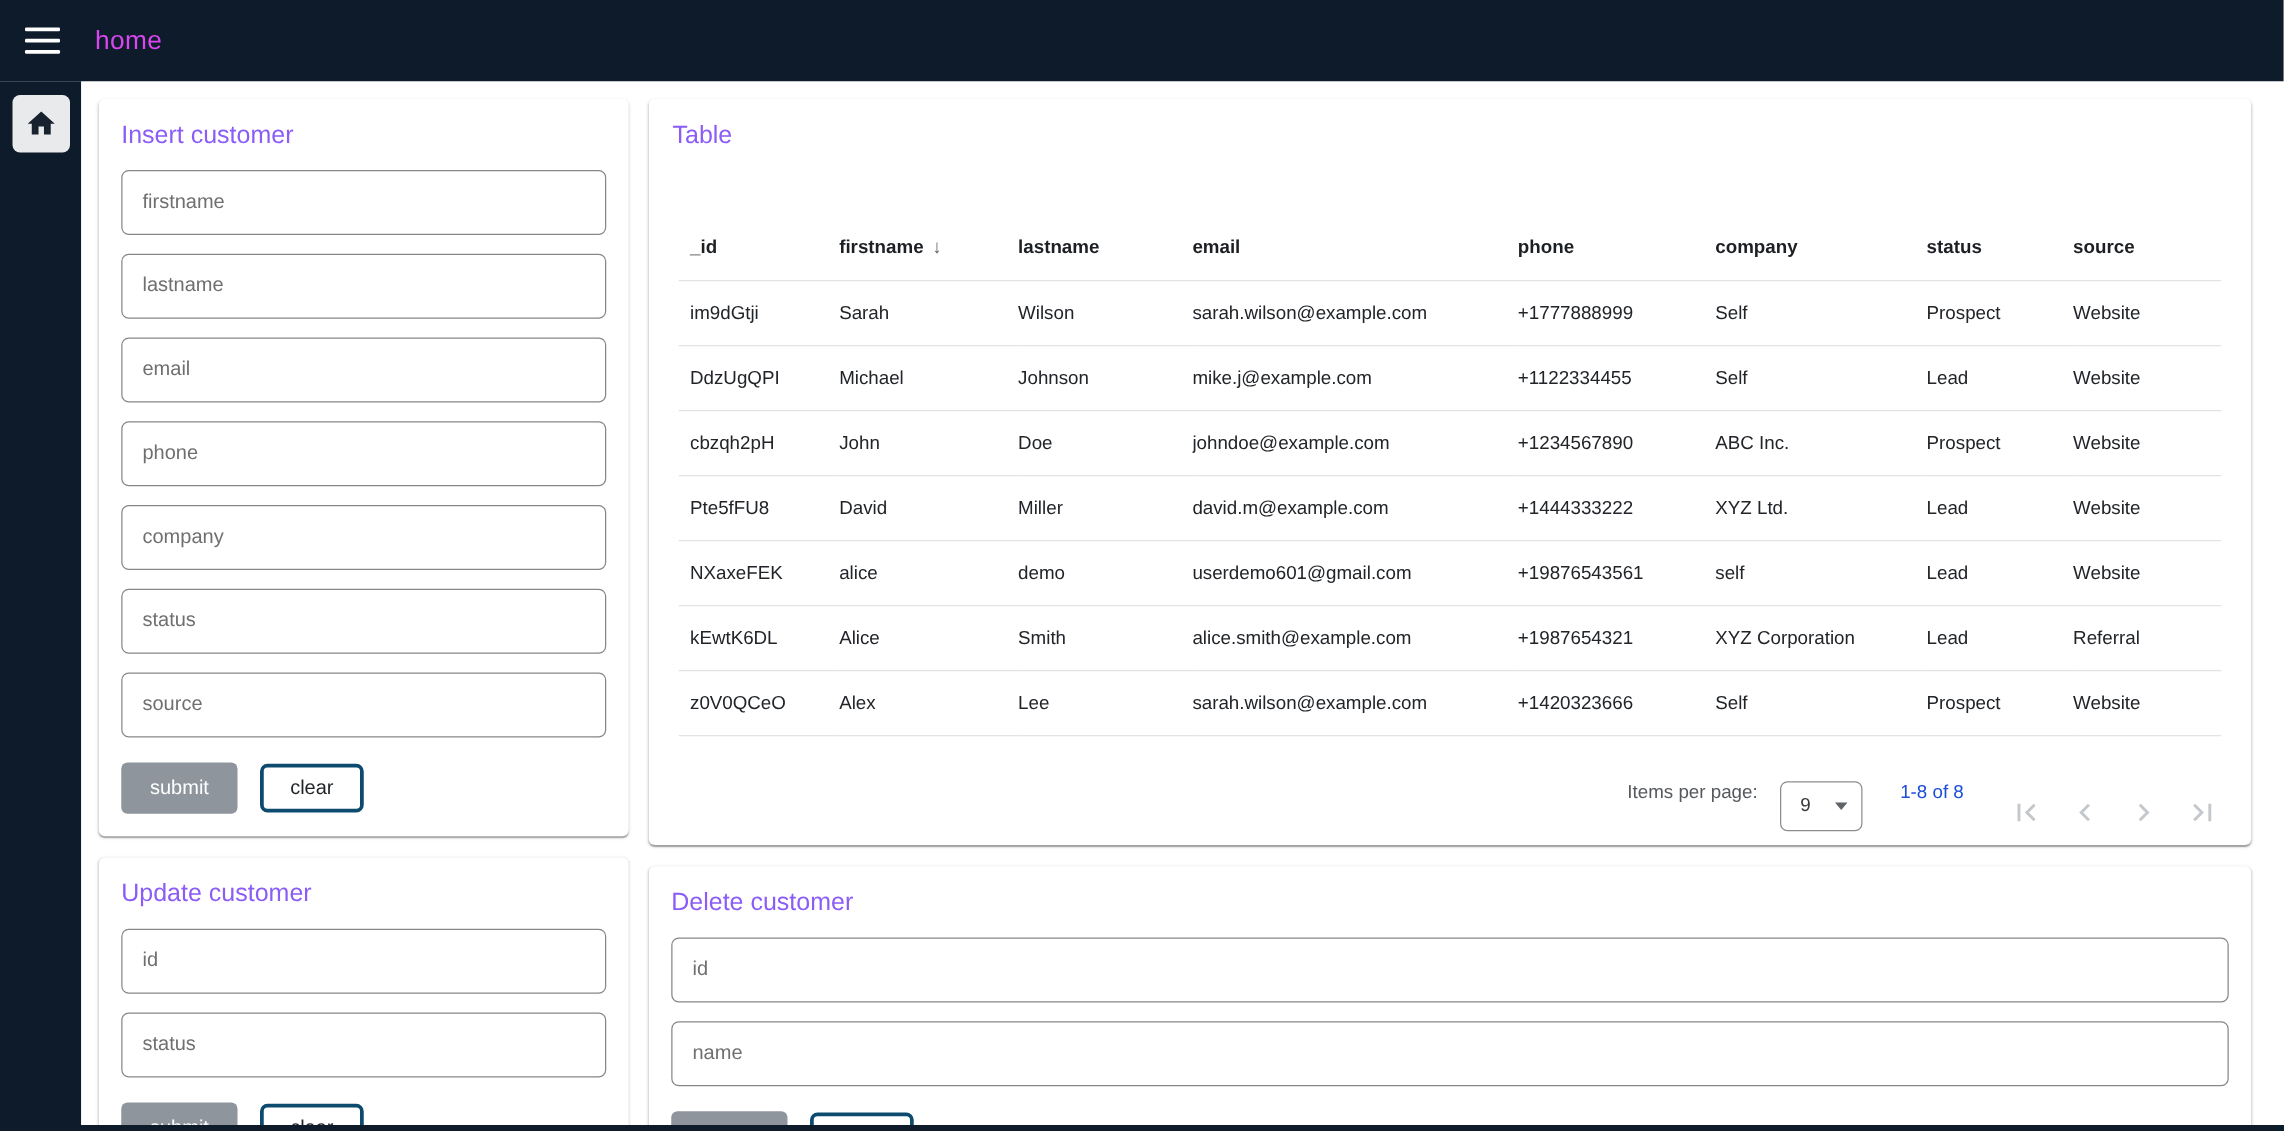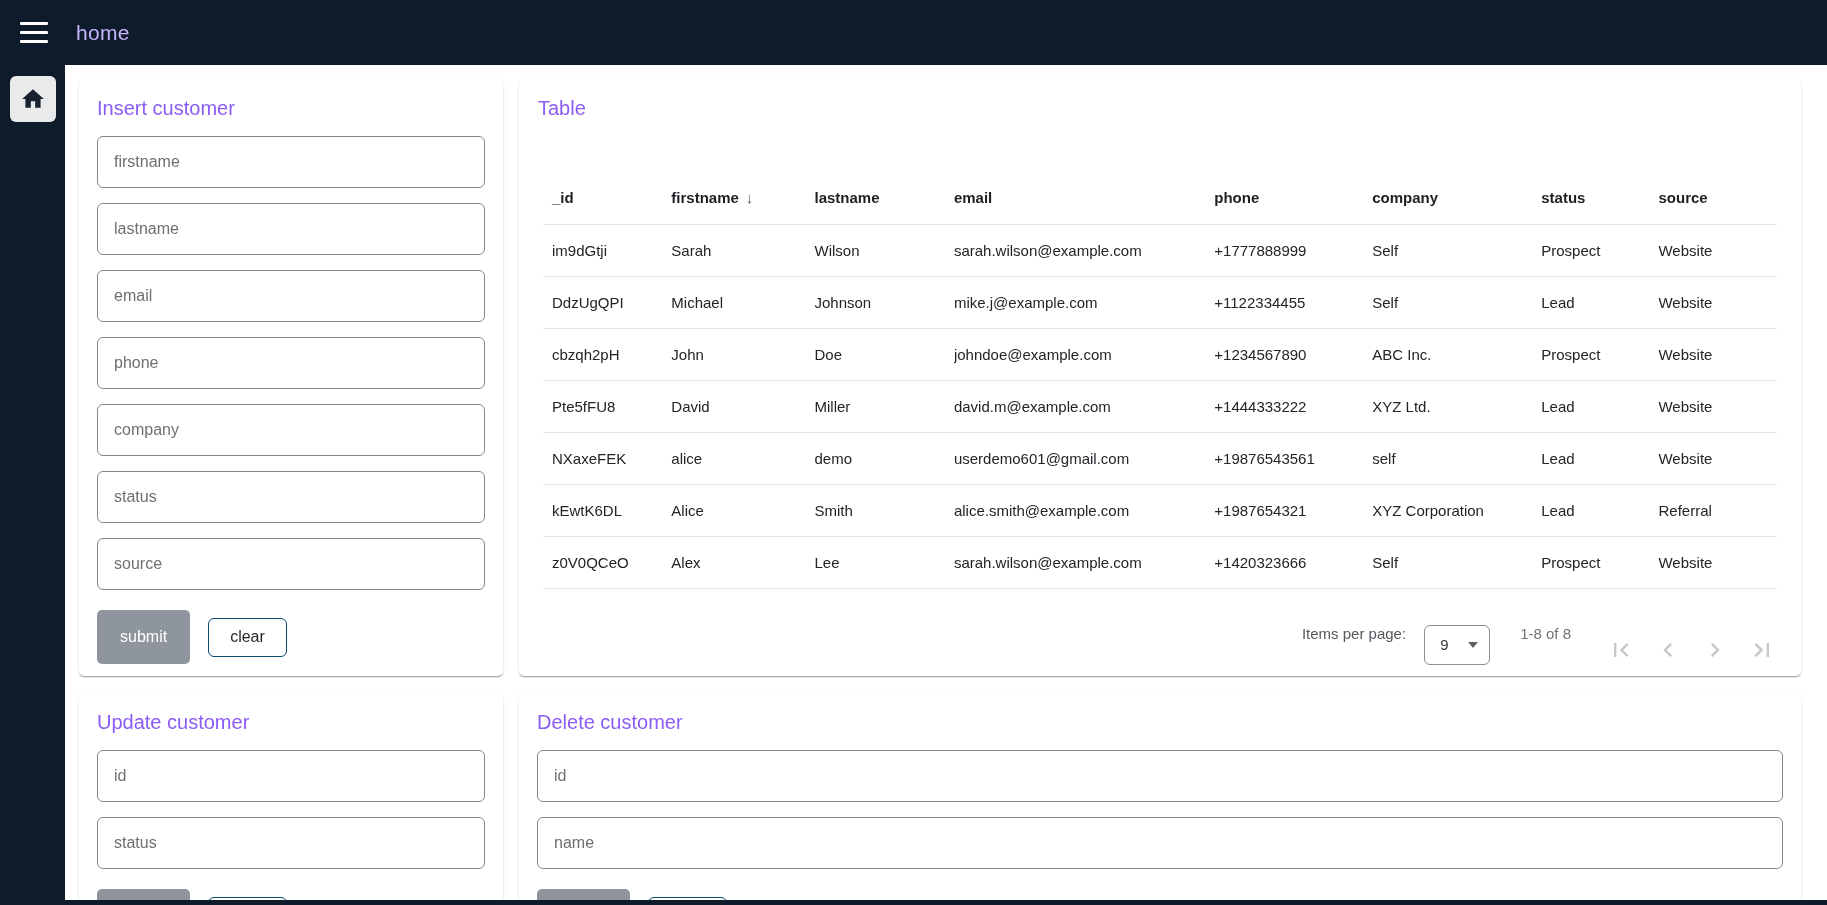--- a/index.html
+++ b/index.html
@@ -13,21 +13,21 @@
     height:65px; background:#0e1b2b;
     display:flex; align-items:center; gap:28px;
     padding:0 20px; position:relative; z-index:3;
   }
   .menu-btn {
     background:none; border:none; cursor:pointer;
     width:28px; height:21px;
     display:flex; flex-direction:column; justify-content:space-between;
   }
   .menu-btn span { display:block; height:3px; background:#ffffff; border-radius:1px; }
-  .app-title { color:#c4b5fd; font-size:21px; letter-spacing:.3px; }
+  .app-title { color:#d946ef; font-size:21px; letter-spacing:.3px; }
 
   
   .layout { display:flex; height:840px; }
   .sidebar {
     width:65px; flex:none; background:#0e1b2b;
     display:flex; justify-content:center; align-items:flex-start;
     padding-top:11px;
   }
   .home-btn {
     width:46px; height:46px; border:none; cursor:pointer;
@@ -59,25 +59,25 @@
     width:100%; height:52px;
     border:1px solid #878787; border-radius:6px;
     padding:0 16px; font-size:16px; color:#1f2328;
     font-family:"Liberation Sans", sans-serif;
     background:#ffffff; outline:none;
   }
   .mat-input::placeholder { color:#6f6f6f; }
   .btn-row { margin-top:20px; display:flex; align-items:center; gap:18px; }
   .btn-submit {
     background:#8f959d; color:#ffffff; border:none; border-radius:5px;
-    height:54px; padding:0 23px; font-size:16px; cursor:pointer;
+    height:41px; padding:0 23px; font-size:16px; cursor:pointer;
     font-family:"Liberation Sans", sans-serif;
   }
   .btn-clear {
-    background:#ffffff; color:#1f2328; border:1px solid #0c4a6e; border-radius:6px;
+    background:#ffffff; color:#1f2328; border:3px solid #0c4a6e; border-radius:6px;
     height:39px; padding:0 21px; font-size:16px; cursor:pointer;
     font-family:"Liberation Sans", sans-serif;
   }
 
   
   .table-wrap { padding:0 24px; }
   table { width:100%; border-collapse:collapse; table-layout:fixed; }
   th, td {
     height:52px; text-align:left; vertical-align:middle;
     border-bottom:1px solid #e3e3e3;
@@ -100,21 +100,21 @@
     width:66px; height:40px;
     border:1px solid #8d8d8d; border-radius:6px;
     display:flex; align-items:center; justify-content:space-between;
     padding:0 11px 0 15px; color:#34383c; cursor:pointer; background:#fff;
   }
   .caret {
     width:0; height:0;
     border-left:5px solid transparent; border-right:5px solid transparent;
     border-top:6px solid #5f6368;
   }
-  .pg-range { margin:0 26px 0 30px; color:#737373; }
+  .pg-range { margin:0 26px 0 30px; color:#1d4ed8; }
   .pg-nav { display:flex; align-items:center; }
   .pg-btn {
     width:47px; height:46px; background:none; border:none;
     display:flex; align-items:center; justify-content:center; cursor:default;
   }
   .pg-btn svg { width:28px; height:28px; fill:#c4c7cb; }
 
   
   .bottom-strip {
     position:fixed; left:0; right:0; bottom:0; height:5px;

